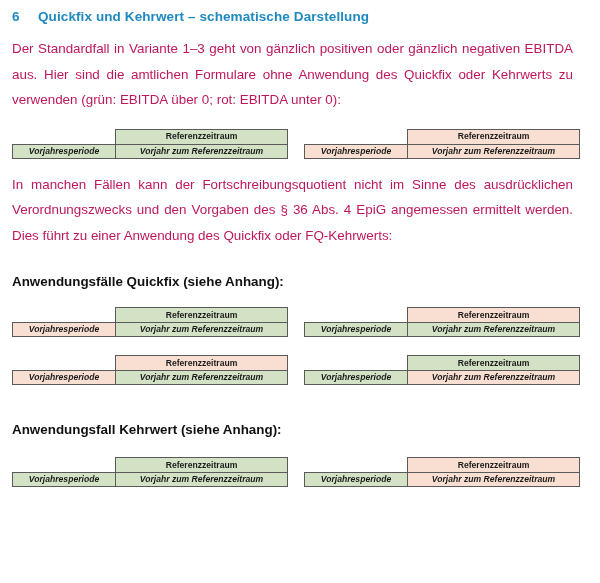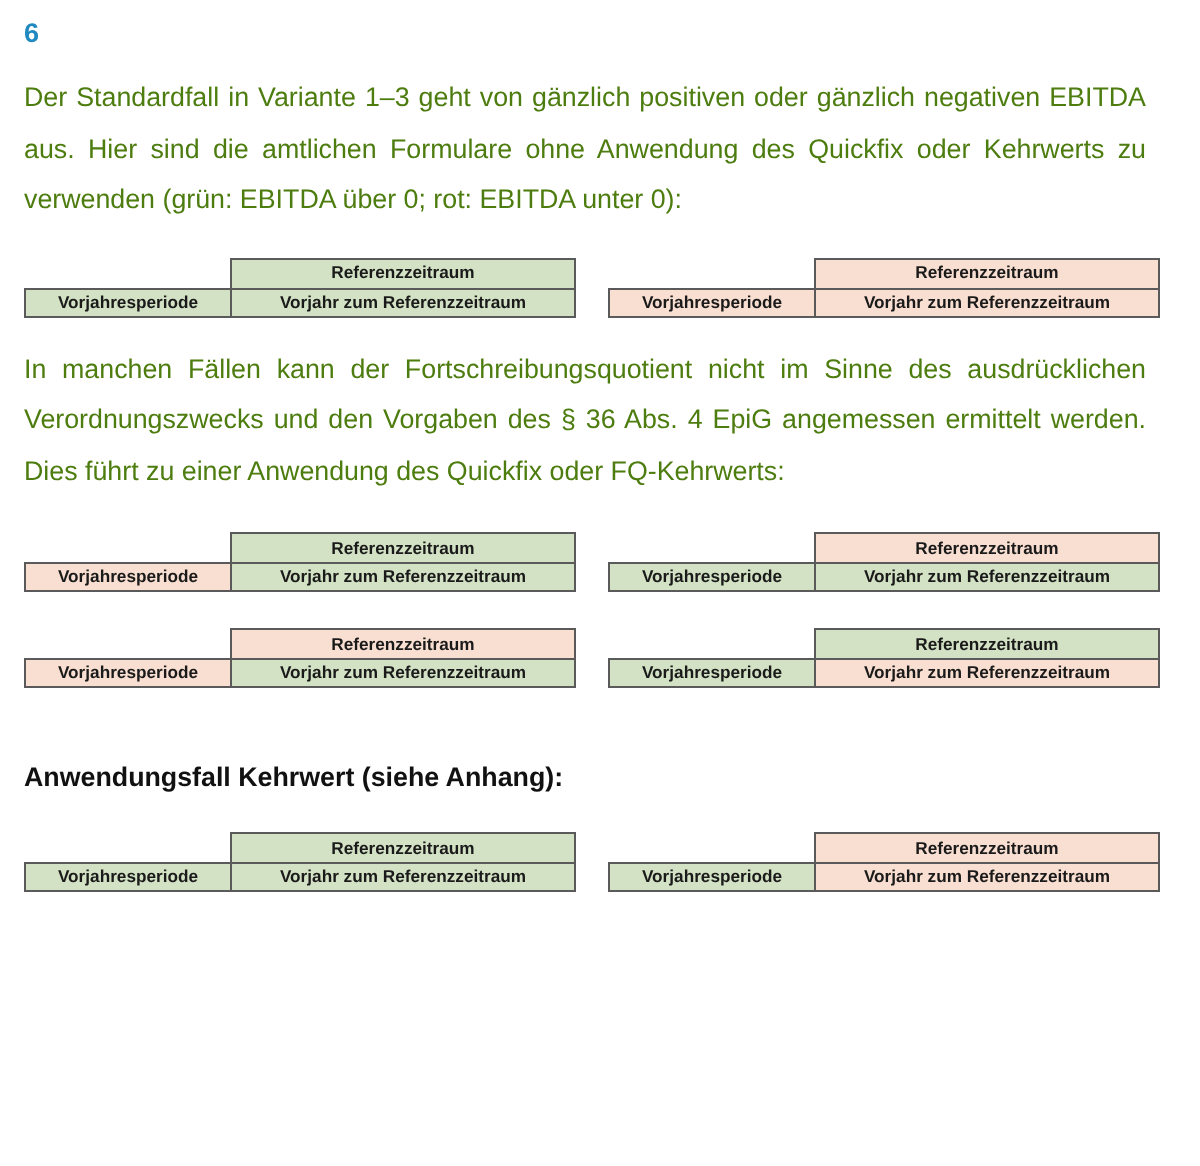--- a/index.html
+++ b/index.html
@@ -39,21 +39,21 @@
   }
   .section-heading .title {
     white-space: nowrap;
   }
 
   
   .para {
     font-size: 13.4px;
     line-height: 25.5px;
     text-align: justify;
-    color: #4d7c0f;
+    color: #be185d;
     margin: 0;
     padding: 0 27px 0 12px;
   }
   .para-1 { margin-top: 12px; }
   .para-2 { margin-top: 13px; }
 
   
   .subheading {
     font-size: 13.4px;
     font-weight: bold;
@@ -95,20 +95,21 @@
     overflow: hidden;
   }
   .cell-ref {
     flex: 1 1 auto;
   }
   
   .diag-bottom {
     display: flex;
     height: 15px;
     margin-top: -1px;
+    font-style: italic;
   }
   .cell-vjp {
     flex: 0 0 104px;
     width: 104px;
   }
   .cell-vjzr {
     flex: 1 1 auto;
     margin-left: -1px;
   }
 
@@ -118,20 +119,21 @@
   
   .gap-d1 { height: 16px; }
 </style>
 </head>
 <body>
 
 <div class="page">
 
   <div class="section-heading">
     <span class="num">6</span>
+    <span class="title">Quickfix und Kehrwert – schematische Darstellung</span>
   </div>
 
   <p class="para para-1">Der Standardfall in Variante 1–3 geht von gänzlich positiven oder gänzlich negativen EBITDA aus. Hier sind die amtlichen Formulare ohne Anwendung des Quickfix oder Kehrwerts zu verwenden (grün: EBITDA über 0; rot: EBITDA unter 0):</p>
 
   <div class="gap-d1"></div>
 
   <div class="diagram-row" id="row-standard">
       <div class="diagram">
         <div class="diag-top">
           <div class="diag-spacer"></div>
@@ -149,20 +151,21 @@
         </div>
         <div class="diag-bottom">
           <div class="cell cell-vjp red">Vorjahresperiode</div>
           <div class="cell cell-vjzr red">Vorjahr zum Referenzzeitraum</div>
         </div>
       </div>
     </div>
 
   <p class="para para-2">In manchen Fällen kann der Fortschreibungsquotient nicht im Sinne des ausdrücklichen Verordnungszwecks und den Vorgaben des § 36 Abs. 4 EpiG angemessen ermittelt werden. Dies führt zu einer Anwendung des Quickfix oder FQ-Kehrwerts:</p>
 
+  <div class="subheading" style="margin-top:26px;">Anwendungsfälle Quickfix (siehe Anhang):</div>
 
   <div class="diagram-row" style="margin-top:18px;" id="row-quickfix-1">
       <div class="diagram">
         <div class="diag-top">
           <div class="diag-spacer"></div>
           <div class="cell cell-ref green">Referenzzeitraum</div>
         </div>
         <div class="diag-bottom">
           <div class="cell cell-vjp red">Vorjahresperiode</div>
           <div class="cell cell-vjzr green">Vorjahr zum Referenzzeitraum</div>

